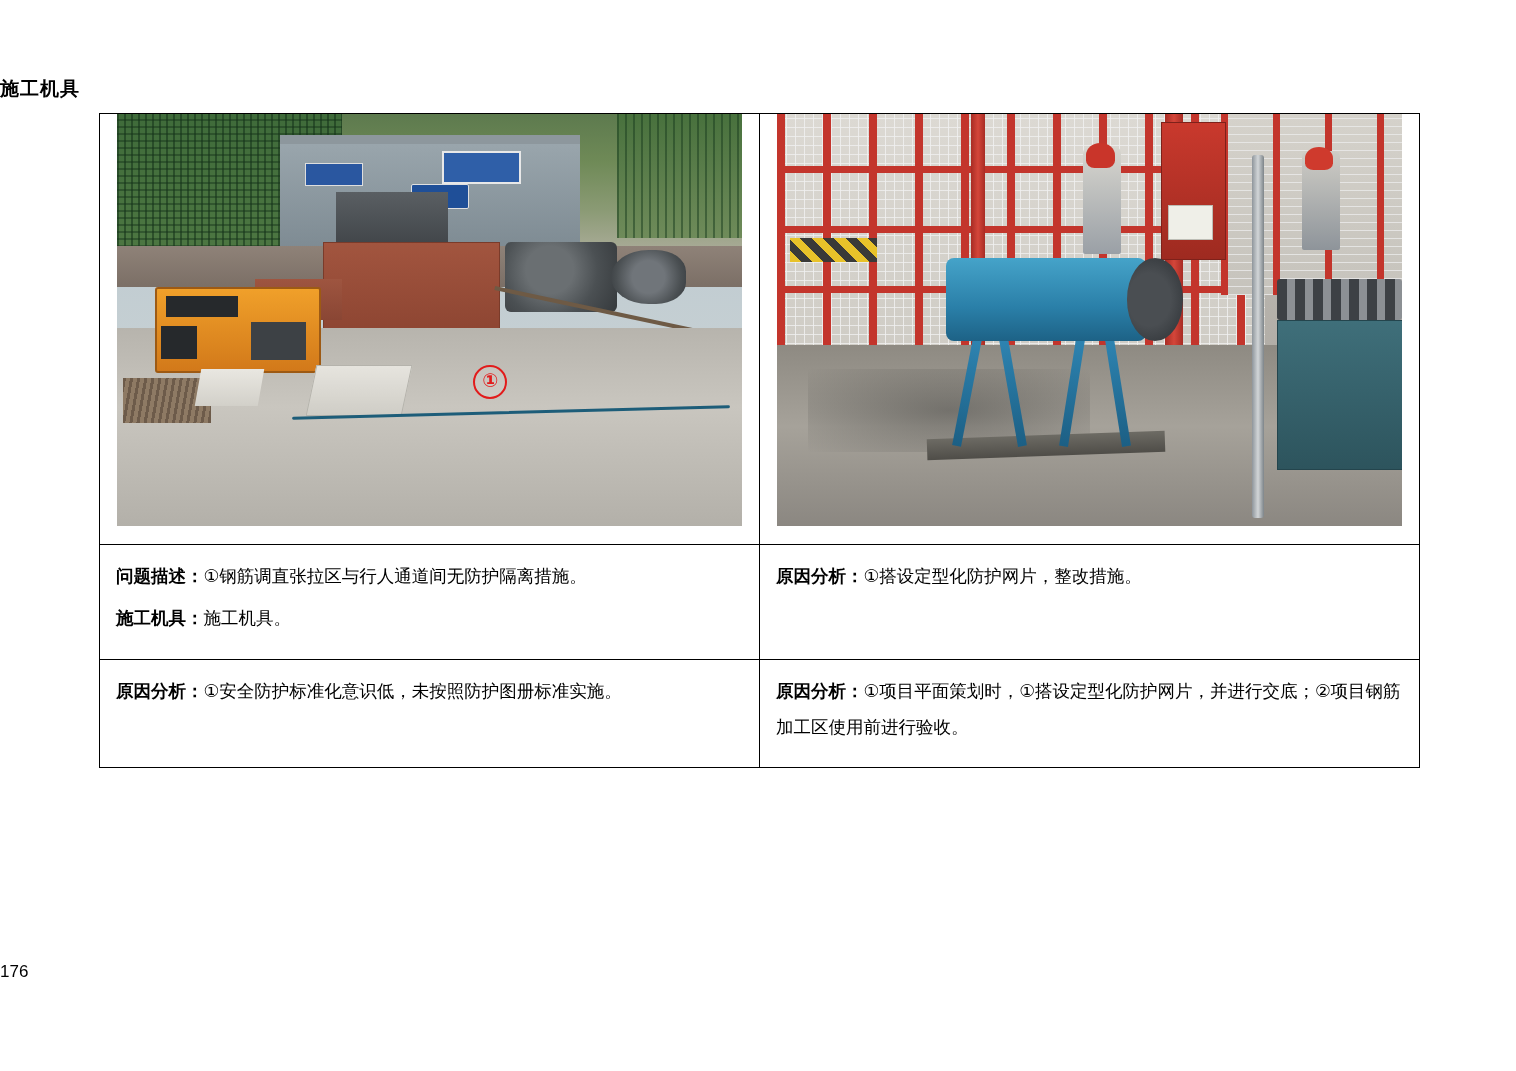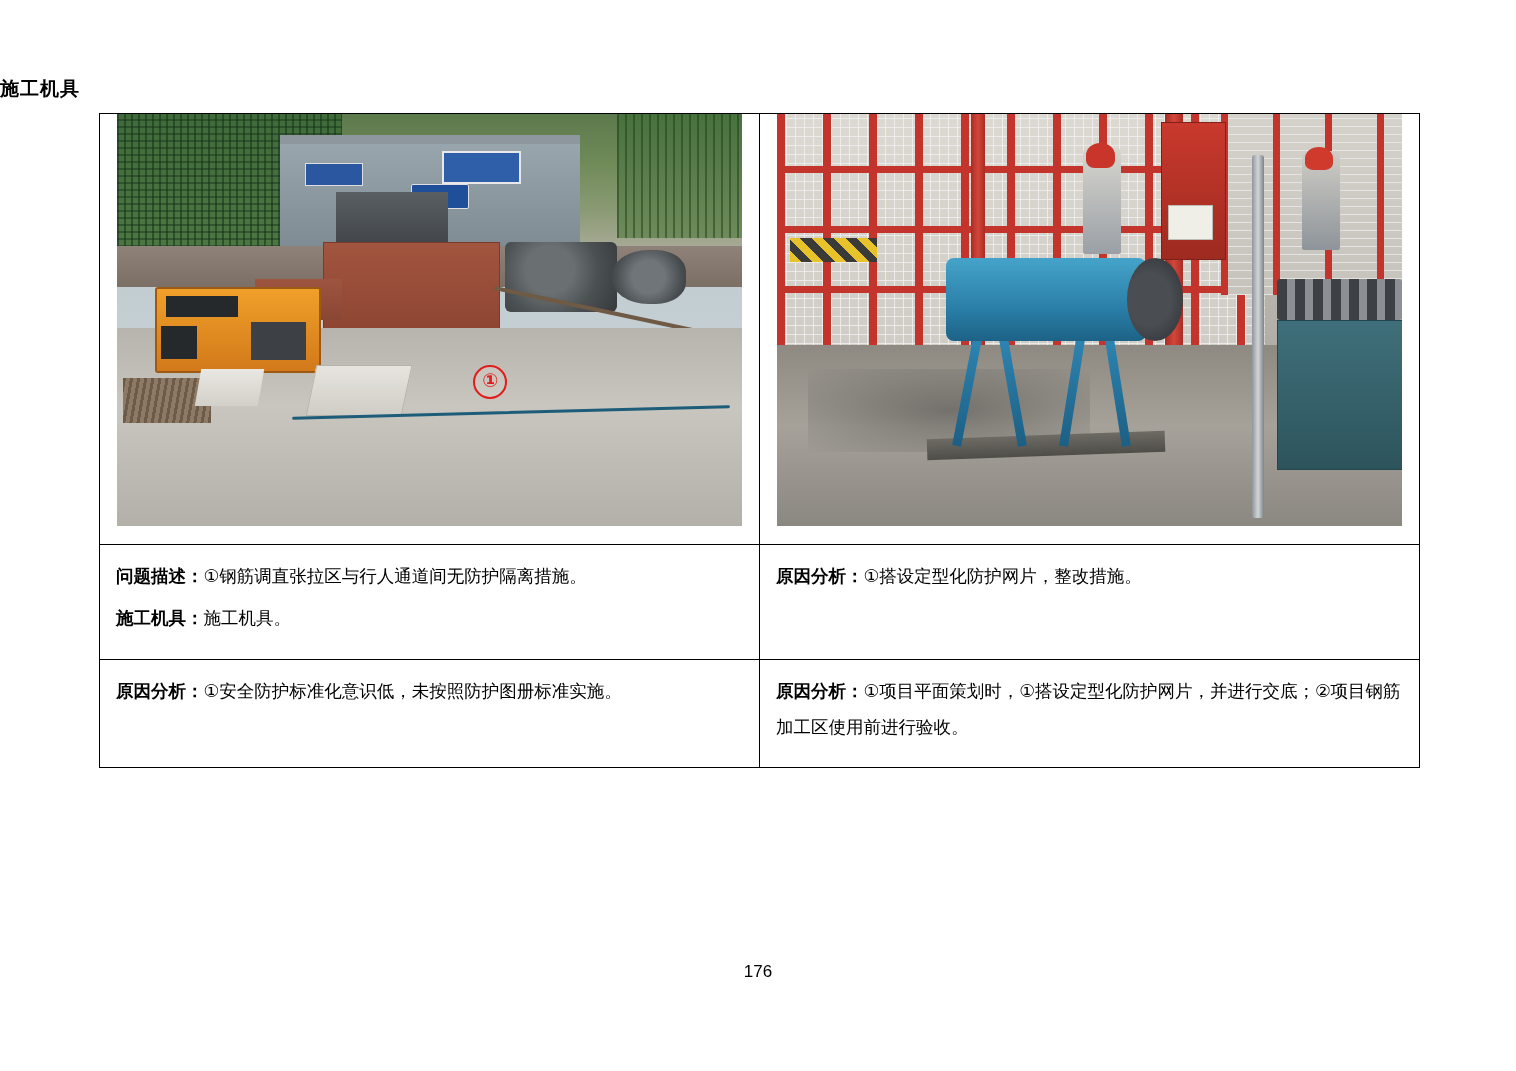--- a/index.html
+++ b/index.html
@@ -322,21 +322,21 @@
   .cell-text p { margin: 0 0 6px 0; }
   .lbl { font-weight: bold; font-family: Liberation Mono, monospace; }
   .row2 .cell-text { min-height: 66px; }
   .row3 .cell-text { min-height: 76px; }
 
   .page-number {
     position: absolute;
     top: 962px;
     left: 0;
     width: 1516px;
-    text-align: center;
+    text-align: left;
     font-size: 17px;
   }
 </style>
 </head>
 <body>
 
 <div class="page">
 
   <div class="doc-title">施工机具</div>
 

